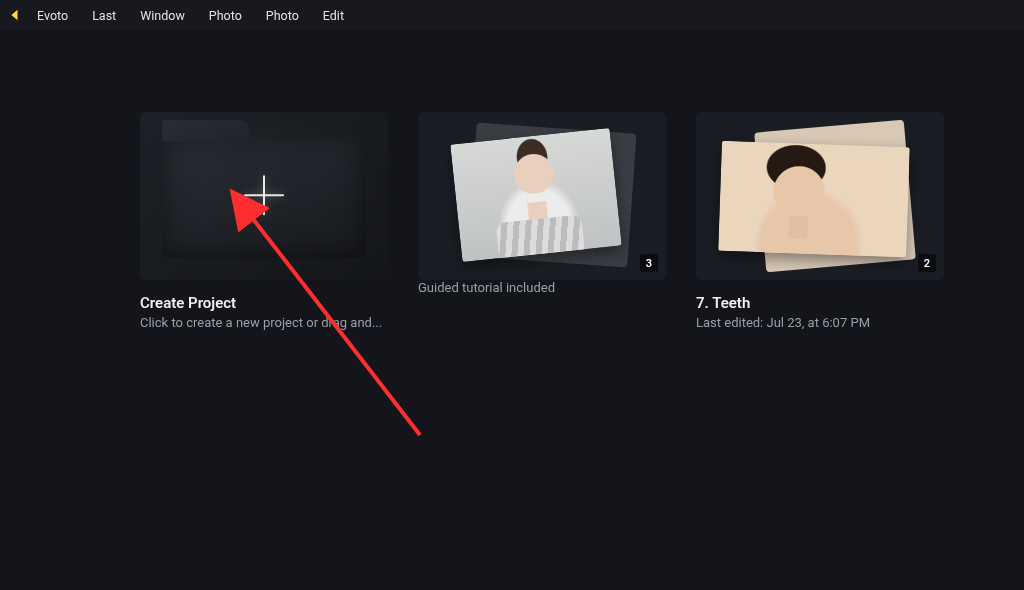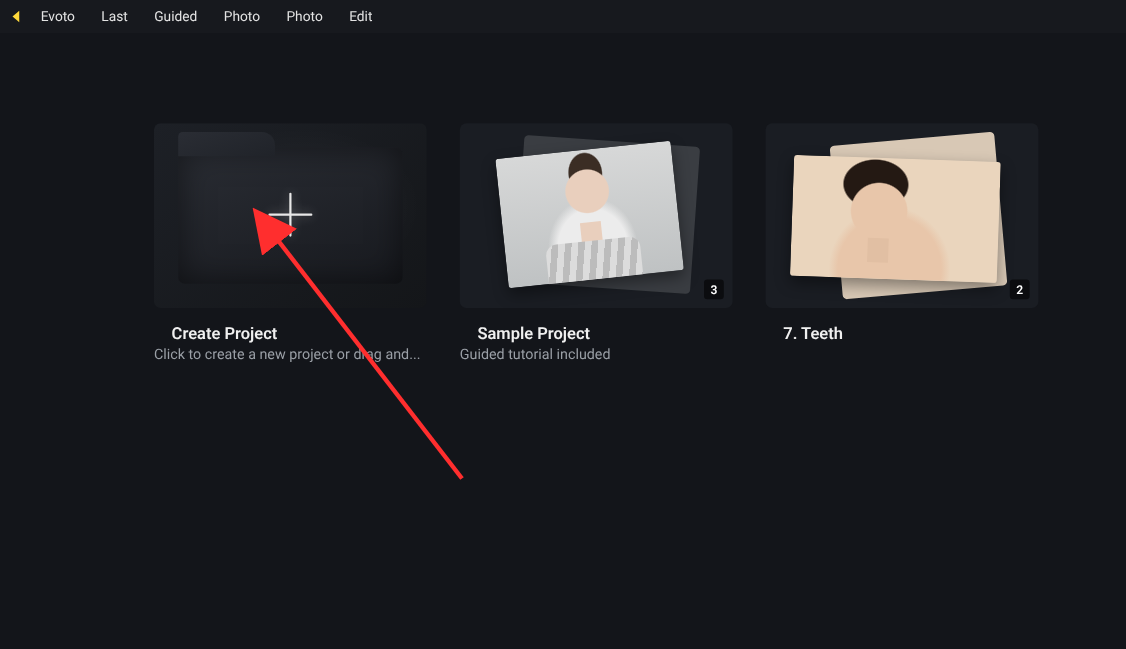--- a/index.html
+++ b/index.html
@@ -127,39 +127,39 @@
       #ead5bd;
   }
   .portrait-2::before{content:"";position:absolute;left:42%;top:66%;transform:translateX(-50%);width:10%;height:20%;background:#e1bfa3;}
   .badge{
     position:absolute;right:8px;bottom:8px;
     min-width:18px;height:18px;padding:0 4px;border-radius:3px;
     background:var(--badge);color:#fff;
     font-size:11px;font-weight:600;
     display:flex;align-items:center;justify-content:center;
   }
-  .title{margin:14px 0 3px 16px;font-size:15px;font-weight:600;color:#f0f0f0;}
+  .title{margin:14px 0 3px 0;font-size:15px;font-weight:600;color:#f0f0f0;}
   .subtitle{font-size:13px;color:var(--txt-dim);max-width:248px;white-space:nowrap;overflow:hidden;text-overflow:ellipsis;}
   
   .arrow-layer{
     position:absolute;inset:0;pointer-events:none;
   }
 </style>
 </head>
 <body>
 
 <div class="menubar">
   <span class="app-logo">
     <svg viewBox="0 0 16 16" width="14" height="14">
       <path d="M12 2 L5 8 L12 14 Z" fill="var(--accent)"></path>
     </svg>
   </span>
   <span class="menu-item">Evoto</span>
   <span class="menu-item">Last</span>
-  <span class="menu-item">Guided</span>
+  <span class="menu-item">Window</span>
   <span class="menu-item">Photo</span>
   <span class="menu-item">Photo</span>
   <span class="menu-item">Edit</span>
 </div>
 
 <div class="grid">
 
   <div class="card">
     <div class="tile create">
       <div class="folder"></div>
@@ -170,33 +170,33 @@
   </div>
 
   <div class="card">
     <div class="tile p1">
       <div class="stack-back"></div>
       <div class="stack-front">
         <div class="portrait-1"></div>
       </div>
       <div class="badge">3</div>
     </div>
-    <div class="title">Sample Project</div>
     <div class="subtitle">Guided tutorial included</div>
   </div>
 
   <div class="card">
     <div class="tile p2">
       <div class="stack-back"></div>
       <div class="stack-front">
         <div class="portrait-2"></div>
       </div>
       <div class="badge">2</div>
     </div>
     <div class="title">7. Teeth</div>
+    <div class="subtitle">Last edited: Jul 23, at 6:07 PM</div>
   </div>
 
 </div>
 
 <svg class="arrow-layer" width="1024" height="590">
   <defs>
     <marker id="ah" viewBox="0 0 12 12" refX="2" refY="6" markerWidth="10" markerHeight="10" orient="auto">
       <path d="M0 0 L12 6 L0 12 Z" fill="#ff2e2e"></path>
     </marker>
   </defs>

